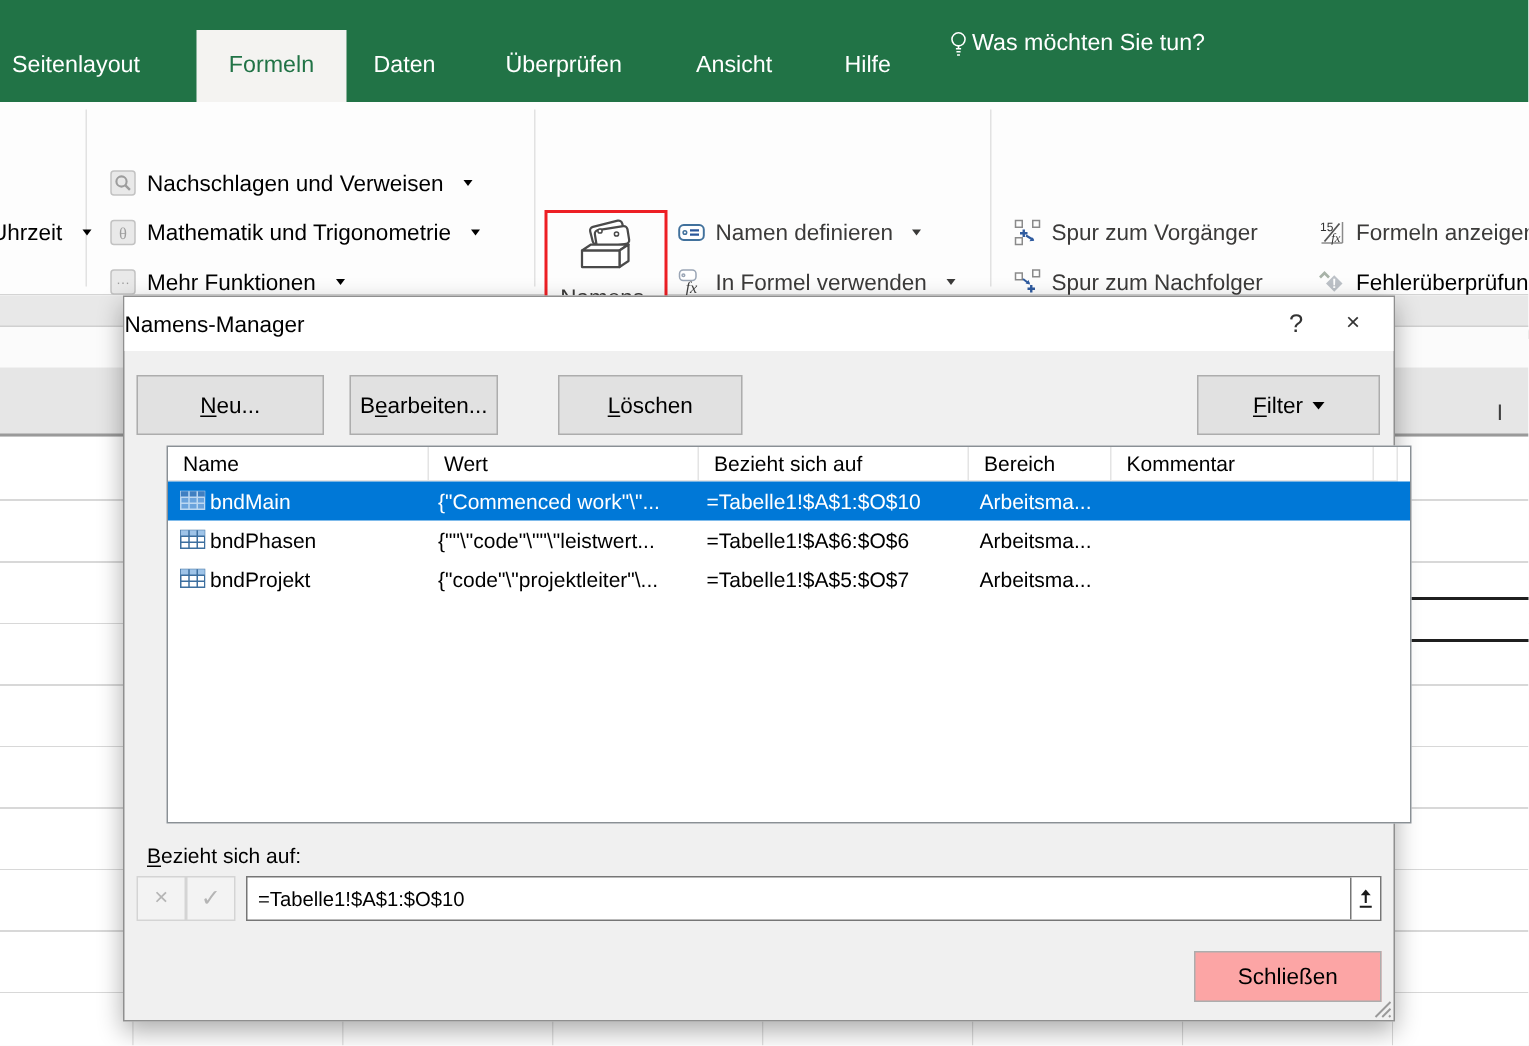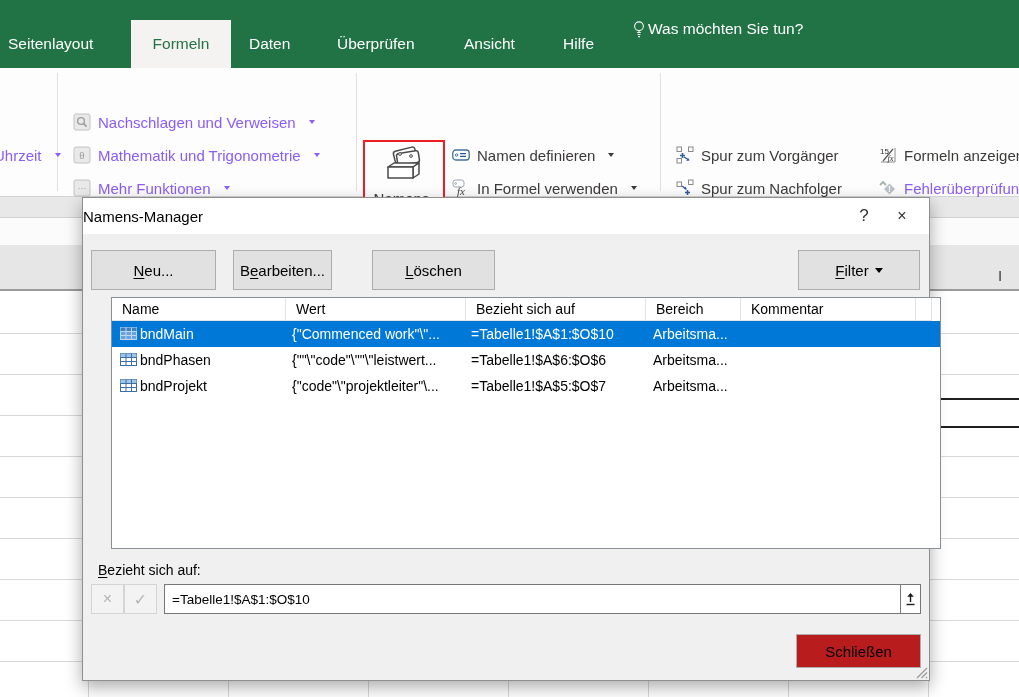--- a/index.html
+++ b/index.html
@@ -13,21 +13,21 @@
   .tab.active{background:#f4f3f1;color:#217346;text-align:center;}
   .tellme{position:absolute;top:20px;left:630px;height:48px;display:flex;align-items:flex-start;
           color:#fff;font-size:15.5px;gap:0;}
 
   
   .ribbon{position:absolute;left:0;top:68px;width:1019px;height:129px;background:#fdfdfd;
           border-bottom:1px solid #d4d4d4;box-sizing:border-box;}
   .rsep{position:absolute;top:5px;width:1px;height:118px;background:#e2e2e2;}
   .ritem{position:absolute;height:26px;display:flex;align-items:center;gap:7px;
          font-size:15px;color:#3b3a39;white-space:nowrap;}
-  .ritem.disabled{color:#8b5cf6;}
+  .ritem.disabled{color:#000000;}
   .ricon{width:18px;height:18px;flex:0 0 auto;}
   .caret{display:inline-block;width:0;height:0;border-left:3.5px solid transparent;
          border-right:3.5px solid transparent;border-top:4px solid currentColor;margin-left:6px;}
   .glabel{position:absolute;top:176px;font-size:13.5px;color:#5d5c5a;white-space:nowrap;}
   .nm-btn{position:absolute;left:363px;top:72px;width:82px;height:107px;box-sizing:border-box;
           display:flex;flex-direction:column;align-items:center;background:#fdfdfd;}
   .nm-annot{position:absolute;left:363px;top:72px;width:82px;height:107px;box-sizing:border-box;
           border:2px solid #ed1f24;z-index:5;pointer-events:none;}
   .nm-line{font-size:15px;color:#3b3a39;line-height:24px;}
 
@@ -70,21 +70,21 @@
   .fbtn{position:absolute;top:386px;width:33px;height:30px;box-sizing:border-box;background:#f3f3f3;
         border:1px solid #d4d4d4;color:#b5b5b5;font-size:16px;display:flex;align-items:center;
         justify-content:center;}
   .refers-wrap{position:absolute;left:81px;top:386px;width:757px;height:30px;box-sizing:border-box;
         border:1px solid #767676;background:#fff;display:flex;}
   .refers-input{flex:1 1 auto;border:0;outline:none;font-family:"Liberation Sans",sans-serif;
         font-size:13.5px;color:#000;padding:0 0 0 7px;background:transparent;}
   .collapse-btn{flex:0 0 19px;border-left:1px solid #767676;background:#fff;display:flex;
         align-items:center;justify-content:center;}
   .close-btn{position:absolute;left:713px;top:436px;width:125px;height:34px;box-sizing:border-box;
-        background:#b91c1c;border:1px solid #adadad;font-size:15px;display:flex;align-items:center;
+        background:#fca5a5;border:1px solid #adadad;font-size:15px;display:flex;align-items:center;
         justify-content:center;}
   .grip{position:absolute;right:1px;bottom:1px;}
 </style>
 </head>
 <body>
 
 <div id="app">
 
   <div class="tabbar">
     <div class="tab" style="left:8px;">Seitenlayout</div>

